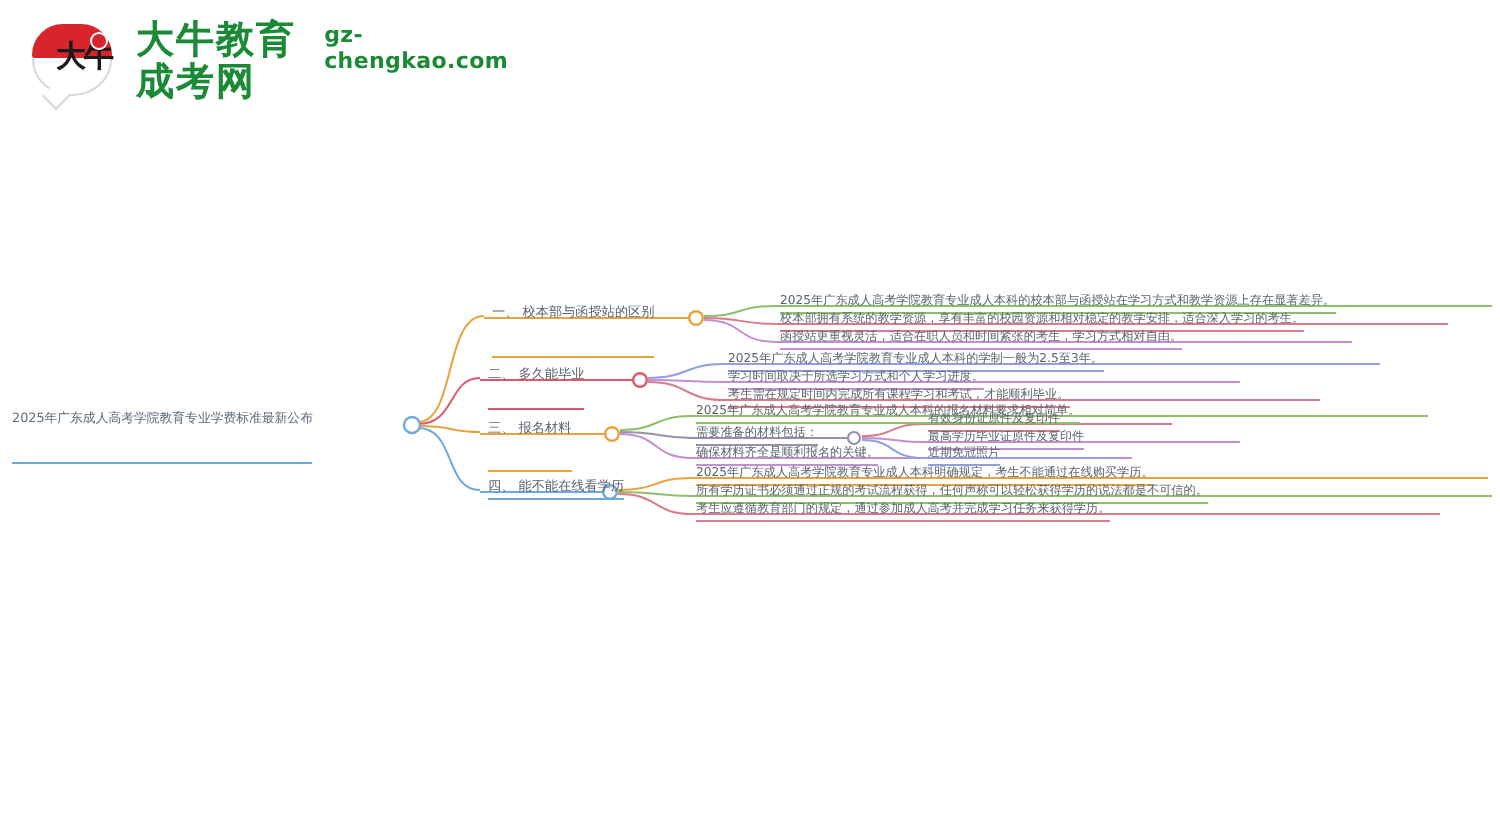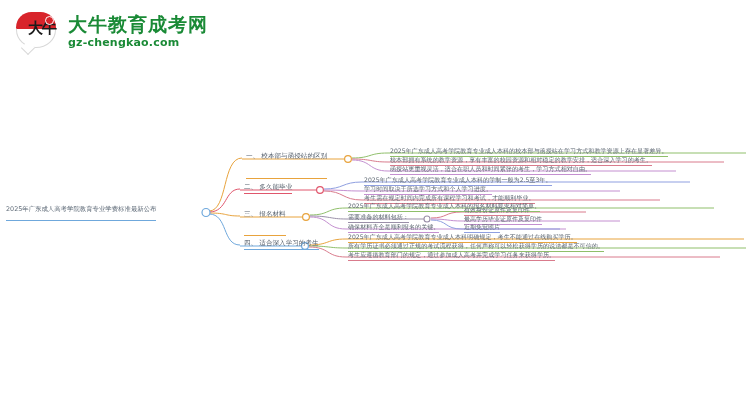--- a/index.html
+++ b/index.html
@@ -29,21 +29,21 @@
   }
   .logo-cn{
     position:absolute;left:4px;top:11px;width:48px;text-align:center;
     font-size:15px;font-weight:bold;color:#1b1b1b;letter-spacing:-1px;
     font-family:"DejaVu Sans",sans-serif;line-height:14px;
   }
   .logo-dot{
     position:absolute;right:6px;top:6px;width:9px;height:9px;border-radius:50%;
     background:#d8242b;border:1px solid #fff;box-sizing:border-box;
   }
-  .logo-text{margin-left:8px;display:flex;flex-direction:column;justify-content:center;}
+  .logo-text{margin-left:8px;display:flex;justify-content:center;}
   .logo-title{font-size:19px;font-weight:bold;color:#1a8a36;letter-spacing:1px;line-height:21px;}
   .logo-url{font-size:11px;font-weight:bold;color:#1a8a36;letter-spacing:0.2px;line-height:13px;margin-top:1px;}
 
   
   .node{
     position:absolute;white-space:nowrap;
     font-family:"DejaVu Sans","Liberation Sans",sans-serif;
     line-height:9px;
   }
   .node-root{font-size:6.4px;color:#5f6b78;}
@@ -125,36 +125,36 @@
     <div class="logo-tail"></div>
     <div class="logo-cn">大牛</div>
     <div class="logo-dot"></div>
   </div>
   <div class="logo-text">
     <div class="logo-title">大牛教育成考网</div>
     <div class="logo-url">gz-chengkao.com</div>
   </div>
 </div>
 
-<div class="node node-root u" style="left: 6px; top: 205px; border-bottom: 0.8px solid rgb(111, 168, 220); padding-bottom: 6px;">2025年广东成人高考学院教育专业学费标准最新公布</div>
+<div class="node node-root u" style="left: 6px; top: 205px; border-bottom: 0.8px solid rgb(111, 168, 220); padding-bottom: 17px;">2025年广东成人高考学院教育专业学费标准最新公布</div>
 
 <div class="node node-branch" style="left: 246px; top: 152px; border-bottom: 0.8px solid rgb(232, 163, 61); padding-bottom: 17px;">一、 校本部与函授站的区别</div>
 <div class="node node-leaf" style="left: 390px; top: 146px; border-bottom: 0.8px solid rgb(143, 191, 106); padding-bottom: 1px;">2025年广东成人高考学院教育专业成人本科的校本部与函授站在学习方式和教学资源上存在显著差异。</div>
 <div class="node node-leaf" style="left: 390px; top: 155px; border-bottom: 0.8px solid rgb(217, 123, 140); padding-bottom: 1px;">校本部拥有系统的教学资源，享有丰富的校园资源和相对稳定的教学安排，适合深入学习的考生。</div>
 <div class="node node-leaf" style="left: 390px; top: 164px; border-bottom: 0.8px solid rgb(196, 143, 208); padding-bottom: 1px;">函授站更重视灵活，适合在职人员和时间紧张的考生，学习方式相对自由。</div>
 
-<div class="node node-branch" style="left: 244px; top: 183px; border-bottom: 0.8px solid rgb(224, 86, 108); padding-bottom: 1px;">二、 多久能毕业</div>
+<div class="node node-branch" style="left: 244px; top: 183px; border-bottom: 0.8px solid rgb(224, 86, 108); padding-bottom: 12px;">二、 多久能毕业</div>
 <div class="node node-leaf" style="left: 364px; top: 175px; border-bottom: 0.8px solid rgb(143, 159, 224); padding-bottom: 1px;">2025年广东成人高考学院教育专业成人本科的学制一般为2.5至3年。</div>
 <div class="node node-leaf" style="left: 364px; top: 184px; border-bottom: 0.8px solid rgb(196, 143, 208); padding-bottom: 1px;">学习时间取决于所选学习方式和个人学习进度。</div>
 <div class="node node-leaf" style="left: 364px; top: 193px; border-bottom: 0.8px solid rgb(217, 123, 140); padding-bottom: 1px;">考生需在规定时间内完成所有课程学习和考试，才能顺利毕业。</div>
 
 <div class="node node-branch" style="left: 244px; top: 210px; border-bottom: 0.8px solid rgb(232, 163, 61); padding-bottom: 16px;">三、 报名材料</div>
 <div class="node node-leaf" style="left: 348px; top: 201px; border-bottom: 0.8px solid rgb(143, 191, 106); padding-bottom: 1px;">2025年广东成人高考学院教育专业成人本科的报名材料要求相对简单。</div>
 <div class="node node-leaf" style="left: 348px; top: 212px; border-bottom: 0.8px solid rgb(154, 143, 168); padding-bottom: 1px;">需要准备的材料包括：</div>
 <div class="node node-leaf" style="left: 348px; top: 222px; border-bottom: 0.8px solid rgb(196, 143, 208); padding-bottom: 1px;">确保材料齐全是顺利报名的关键。</div>
 <div class="node node-leaf2" style="left: 464px; top: 205px; border-bottom: 0.8px solid rgb(217, 123, 140); padding-bottom: 1px;">有效身份证原件及复印件</div>
 <div class="node node-leaf2" style="left: 464px; top: 214px; border-bottom: 0.8px solid rgb(196, 143, 208); padding-bottom: 1px;">最高学历毕业证原件及复印件</div>
 <div class="node node-leaf2" style="left: 464px; top: 222px; border-bottom: 0.8px solid rgb(143, 159, 224); padding-bottom: 1px;">近期免冠照片</div>
 
-<div class="node node-branch" style="left: 244px; top: 239px; border-bottom: 0.8px solid rgb(111, 168, 220); padding-bottom: 1px;">四、 适合深入学习的考生</div>
+<div class="node node-branch" style="left: 244px; top: 239px; border-bottom: 0.8px solid rgb(111, 168, 220); padding-bottom: 1px;">四、 能不能在线看学历</div>
 <div class="node node-leaf" style="left: 348px; top: 232px; border-bottom: 0.8px solid rgb(232, 163, 61); padding-bottom: 1px;">2025年广东成人高考学院教育专业成人本科明确规定，考生不能通过在线购买学历。</div>
 <div class="node node-leaf" style="left: 348px; top: 241px; border-bottom: 0.8px solid rgb(143, 191, 106); padding-bottom: 1px;">所有学历证书必须通过正规的考试流程获得，任何声称可以轻松获得学历的说法都是不可信的。</div>
 <div class="node node-leaf" style="left: 348px; top: 250px; border-bottom: 0.8px solid rgb(217, 123, 140); padding-bottom: 1px;">考生应遵循教育部门的规定，通过参加成人高考并完成学习任务来获得学历。</div>
 
 </body></html>

